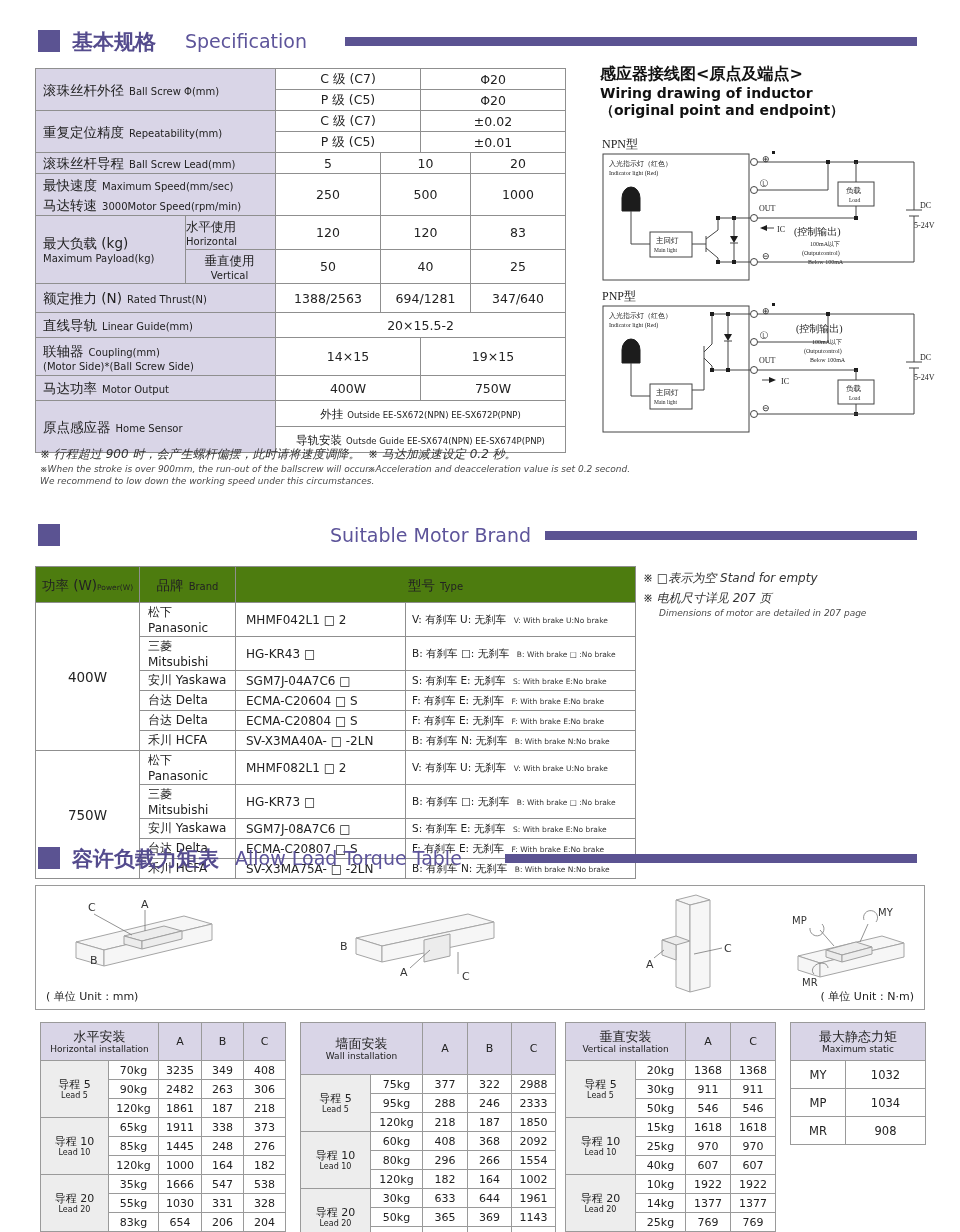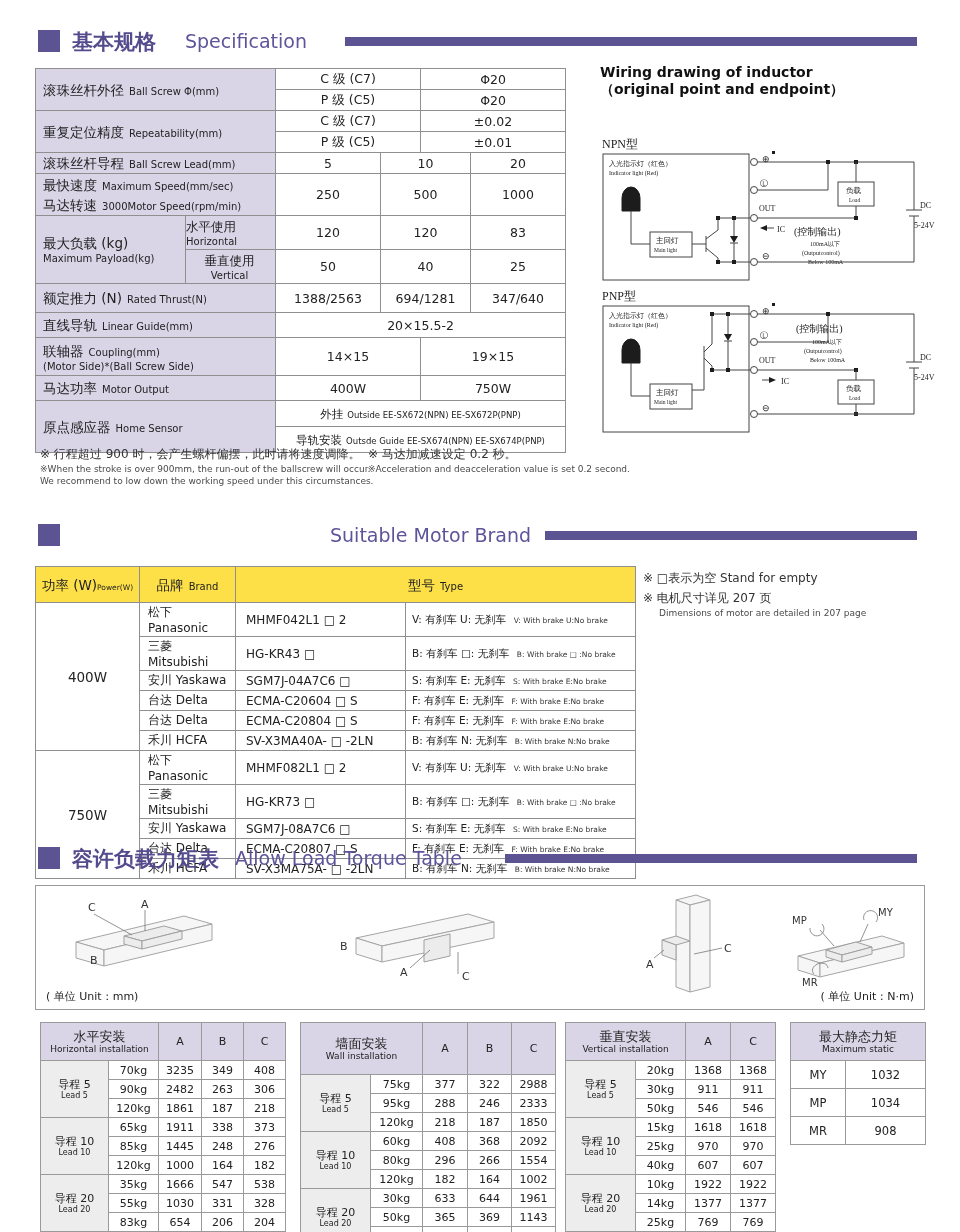--- a/index.html
+++ b/index.html
@@ -16,38 +16,38 @@
   .spec{position:absolute;left:35px;top:68px;width:530px;}
   .spec th,.spec td{border:1px solid #8f8f8f;padding:0 2px;overflow:hidden;}
   .spec .lbl{background:#d9d5e7;text-align:left;padding-left:7px;font-weight:normal;}
   .spec .lbl .cn{font-size:13.5px;color:#222;}
   .spec .lbl .en{font-size:10px;color:#222;}
   .spec .lbl .en2{font-size:10px;color:#222;display:block;}
   .spec .val{text-align:center;font-size:12.5px;color:#222;background:#fff;}
   .spec .val .cn2{font-size:11.5px;text-align:center;}
   .spec .val .en3{font-size:8.5px;}
   
-  .note{position:absolute;font-size:12px;color:#333;}
+  .note{position:absolute;font-size:12px;color:#333;font-style:italic;}
   .note .sml{font-size:9px;color:#4a4a4a;display:block;line-height:12px;}
   
   .wiring{position:absolute;left:600px;top:64px;width:345px;}
   .wtc{font-size:16px;font-weight:bold;color:#111;}
   .wte{font-size:14px;font-weight:bold;color:#111;line-height:17px;}
   .wtype{position:absolute;font-family:"Liberation Serif",serif;font-size:12px;color:#222;}
   .circ{position:absolute;left:0;}
   .circ text{fill:#1c1c1c;stroke:none;font-family:"Liberation Serif",serif;}
   .circ .w{stroke:#444;fill:none;stroke-width:1;}
   .circ .box{stroke:#444;fill:none;stroke-width:1;}
   .circ .led{fill:#1c1c1c;stroke:#1c1c1c;}
   .circ .j{fill:#1c1c1c;stroke:none;}
   .circ .dio{fill:#1c1c1c;stroke:none;}
   
   .motor{position:absolute;left:35px;top:566px;width:600px;}
   .motor th,.motor td{border:1px solid #8f8f8f;overflow:hidden;}
-  .motor th{background:#fde047;font-weight:normal;}
+  .motor th{background:#4d7c0f;font-weight:normal;}
   .motor .cn{font-size:13.5px;color:#222;}
   .motor .en{font-size:10px;color:#222;}
   .motor .tiny{font-size:7.5px;color:#222;}
   .motor td{background:#fff;font-size:12px;color:#222;}
   .motor .pw{text-align:center;font-size:13.5px;}
   .motor .brand{padding-left:8px;}
   .motor .model{padding-left:10px;}
   .motor .brake{padding-left:6px;}
   .motor .bcn{font-size:10.5px;}
   .motor .ben{font-size:7.5px;color:#333;}
@@ -187,20 +187,21 @@
     <span>※ 行程超过 900 时，会产生螺杆偏摆，此时请将速度调降。</span>
     <span class="sml">※When the stroke is over 900mm, the run-out of the ballscrew will occur.</span>
     <span class="sml">We recommend to low down the working speed under this circumstances.</span>
   </div>
   <div class="note" style="left:368px;top:446px">
     <span>※ 马达加减速设定 0.2 秒。</span>
     <span class="sml">※Acceleration and deacceleration value is set 0.2 second.</span>
   </div>
 
   <div class="wiring">
+    <div class="wtc">感应器接线图&lt;原点及端点&gt;</div>
     <div class="wte">Wiring drawing of inductor</div>
     <div class="wte">（original  point and endpoint）</div>
 
     <div class="wtype" style="left:2px;top:72px">NPN型</div>
     <svg class="circ" style="top:84px" width="338" height="138" viewBox="0 0 338 138">
       <rect class="box" x="3" y="6" width="146" height="126"></rect>
       <text x="9" y="18" font-size="7">入光指示灯（红色）</text>
       <text x="9" y="27" font-size="6">Indicator light (Red)</text>
       <path class="led" d="M22,50 a9,11 0 0 1 18,0 l0,13 l-18,0 Z"></path>
       <polyline class="w" points="31,63 31,96 50,96"></polyline>

